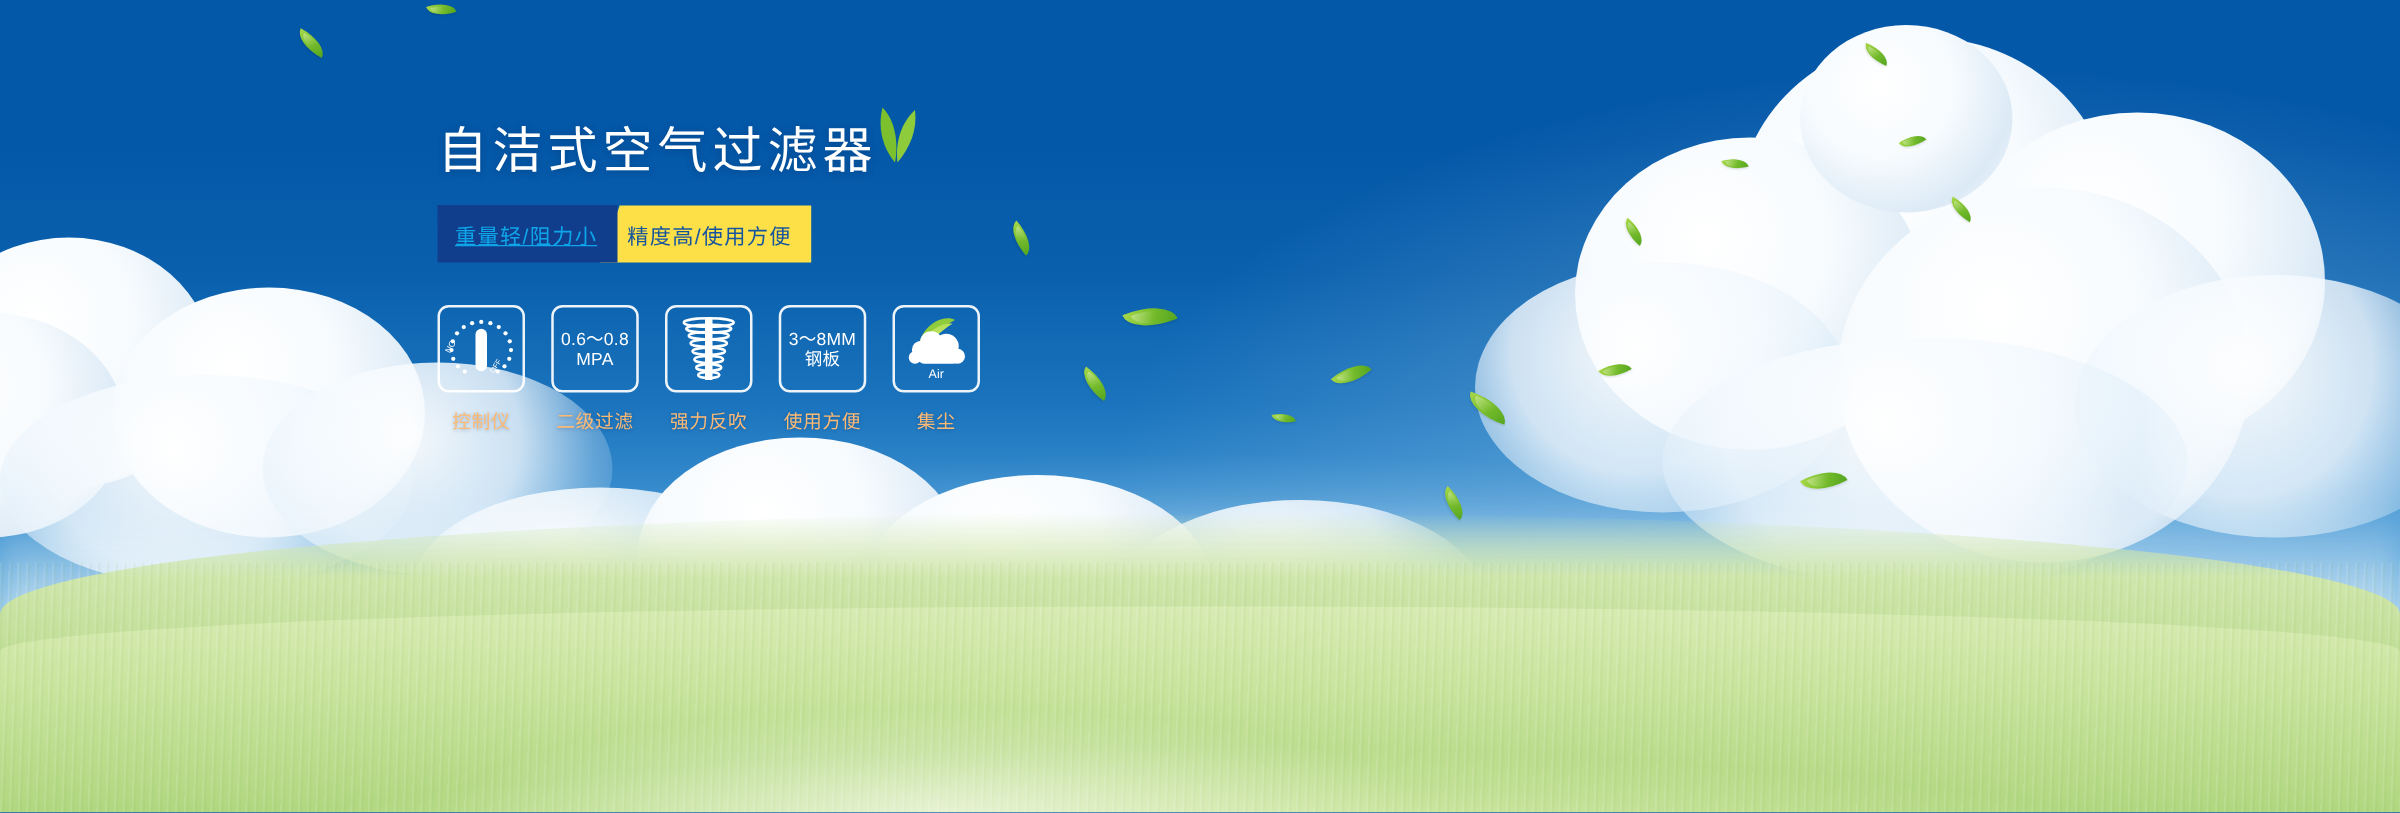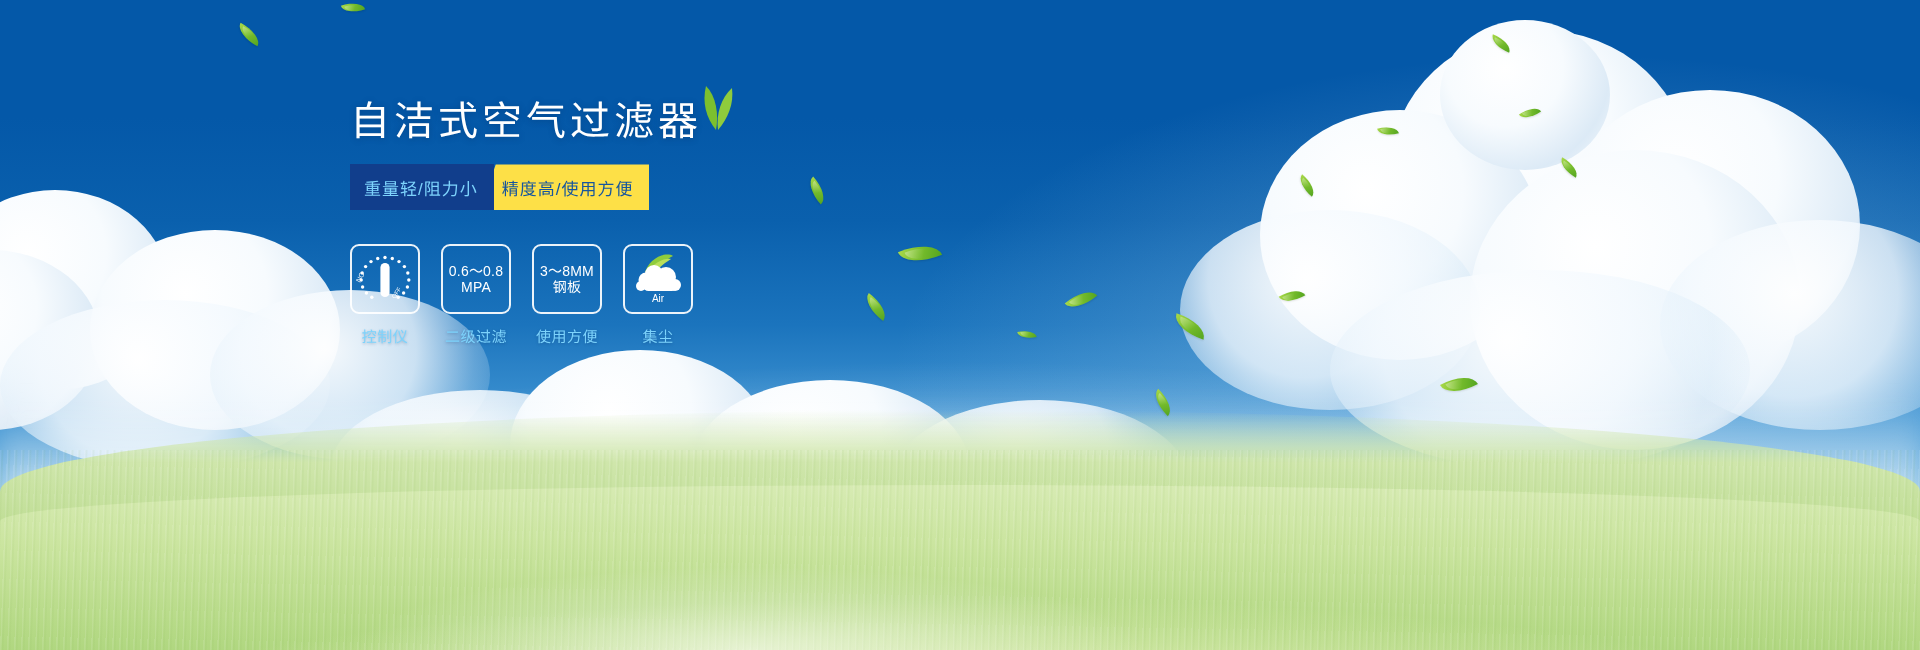--- a/index.html
+++ b/index.html
@@ -142,23 +142,23 @@
   #badges {
     display:flex; align-items:stretch;
     margin-top:22px; width:324px; height:46px;
   }
   .badge {
     display:flex; align-items:center; justify-content:center;
     font-size:17px; letter-spacing:1px; white-space:nowrap;
   }
   #badge-primary {
     background:#113e8c;
-    color:#7dd3fc;
+    color:#0ea5e9;
     padding:0 16px 0 14px;
-    position:relative; z-index:1;
+    position:relative; z-index:1;text-decoration:underline;
   }
   #badge-secondary {
     background:#fde047;
     color:#16559e;
     padding:0 16px 0 22px;
     margin-left:-14px;
     position:relative;
     clip-path:polygon(16px 0, 100% 0, 100% 100%, 0 100%);
   }
 
@@ -177,21 +177,21 @@
     position:relative;
     overflow:hidden;
   }
   .feature-text {
     font-size:14px; line-height:1.18; letter-spacing:.2px;
     color:#fff; white-space:pre-line;
   }
   .feature-label {
     margin-top:11px;
     font-size:15px; letter-spacing:.5px;
-    color:#7dd3fc; white-space:nowrap;
+    color:#fdba74; white-space:nowrap;
     text-shadow:0 1px 3px rgba(0,40,90,.3);
   }
 </style>
 </head>
 <body>
 
 <div id="banner">
 
   <div class="sky"></div>
   <div class="sky-glow"></div>
@@ -294,20 +294,38 @@
       </div>
 
       <div class="feature">
         <div class="feature-box">
           <div class="feature-text">0.6～0.8
 MPA</div>
         </div>
         <div class="feature-label">二级过滤</div>
       </div>
 
+      <div class="feature">
+        <div class="feature-box">
+          <svg width="54" height="56" viewBox="0 0 54 56">
+            <g stroke="#ffffff" fill="none">
+              <ellipse cx="27" cy="7" rx="20" ry="3.4" stroke-width="2"></ellipse>
+              <ellipse cx="27" cy="12" rx="18" ry="3.2" stroke-width="2"></ellipse>
+              <ellipse cx="27" cy="17.5" rx="16" ry="3" stroke-width="2"></ellipse>
+              <ellipse cx="27" cy="23.5" rx="14.5" ry="3" stroke-width="2"></ellipse>
+              <ellipse cx="27" cy="30" rx="13" ry="2.8" stroke-width="2"></ellipse>
+              <ellipse cx="27" cy="36.5" rx="11.5" ry="2.8" stroke-width="2"></ellipse>
+              <ellipse cx="27" cy="43" rx="10" ry="2.6" stroke-width="2"></ellipse>
+              <ellipse cx="27" cy="49" rx="8.5" ry="2.4" stroke-width="2"></ellipse>
+            </g>
+            <rect x="24" y="4" width="6" height="49" fill="#ffffff"></rect>
+          </svg>
+        </div>
+        <div class="feature-label">强力反吹</div>
+      </div>
 
       <div class="feature">
         <div class="feature-box">
           <div class="feature-text">3～8MM
 钢板</div>
         </div>
         <div class="feature-label">使用方便</div>
       </div>
 
       <div class="feature">

